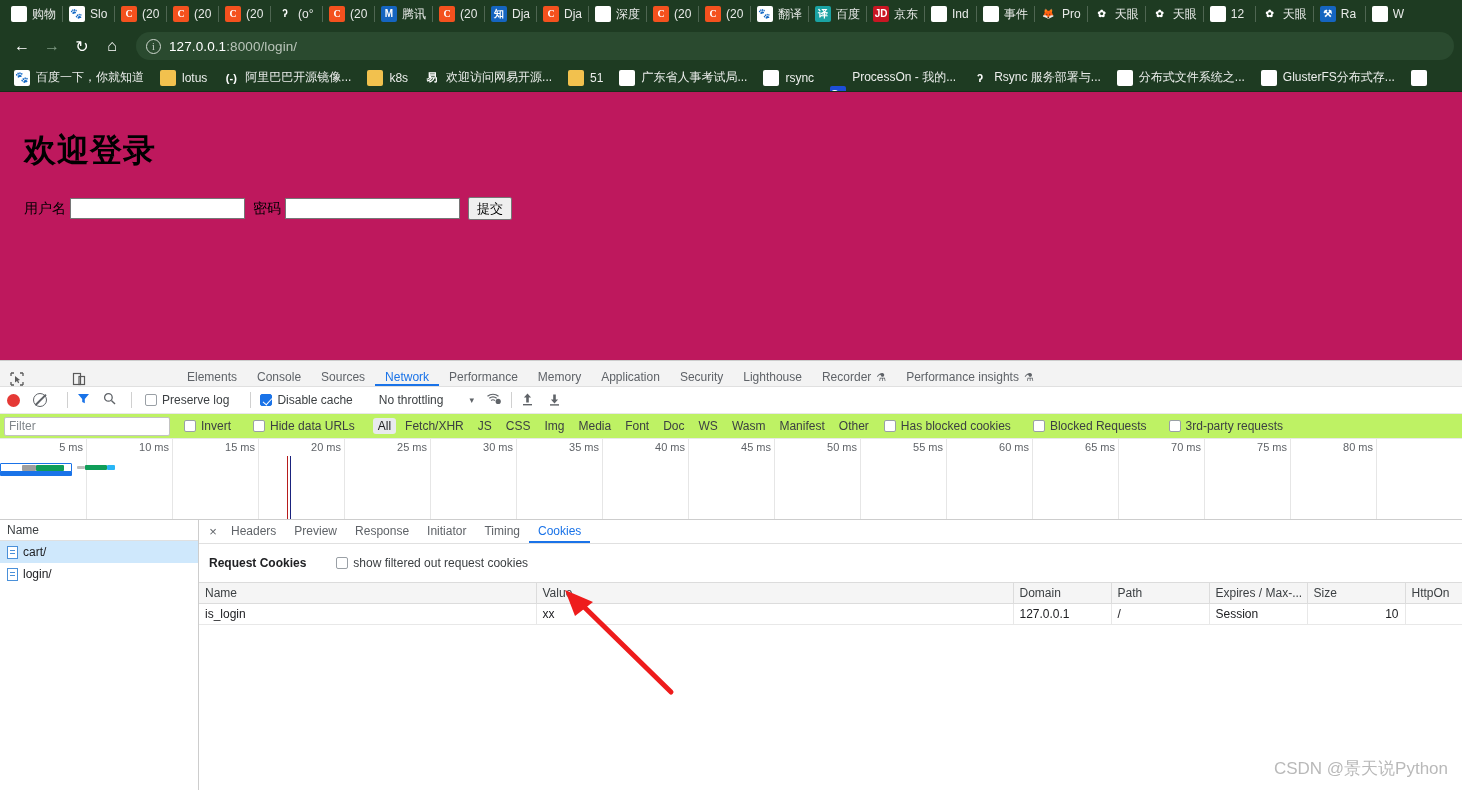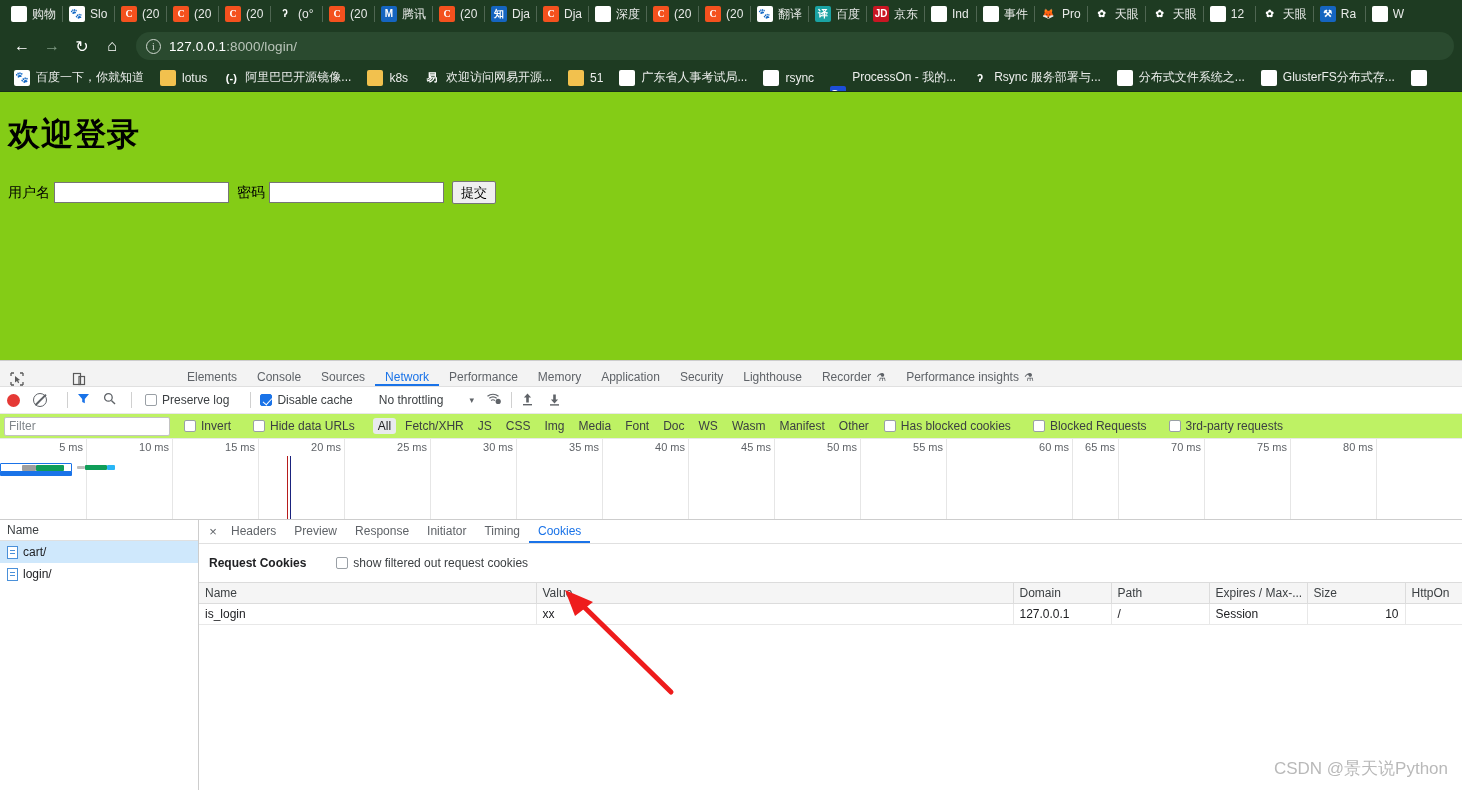--- a/index.html
+++ b/index.html
@@ -138,23 +138,23 @@
     overflow: hidden;
   }
   .bm .bmlabel { font-size: 12px; color: #eceeec; }
   .ic-folder { background: #f2c14e; border-radius: 2px; }
   .ic-on { background: #1d4ed8; color:#fff; font-size:9px;margin-top:32px; }
   .ic-ali { background: transparent; color: #ff6a00; font-size: 12px; }
   .ic-netease { background: transparent; color: #c8272c; font-size: 12px; }
 
   
   .page {
-    background: #84cc16;
+    background: #be185d;
     height: 268px;
-    padding: 0;
+    padding: 16px;
     position: relative;
   }
   .page h1 {
     margin: 0;
     padding: 21px 0 0 8px;
     font-size: 32px;
     font-weight: bold;
     color: #000;
     font-family: "DejaVu Sans", sans-serif;
     letter-spacing: 1px;
@@ -832,21 +832,21 @@
         </div>
         <div class="ov-tick" style="left: 774px;">
           <span>45 ms</span>
         </div>
         <div class="ov-tick" style="left: 860px;">
           <span>50 ms</span>
         </div>
         <div class="ov-tick" style="left: 946px;">
           <span>55 ms</span>
         </div>
-        <div class="ov-tick" style="left: 1072px;">
+        <div class="ov-tick" style="left: 1032px;">
           <span>60 ms</span>
         </div>
         <div class="ov-tick" style="left: 1118px;">
           <span>65 ms</span>
         </div>
         <div class="ov-tick" style="left: 1204px;">
           <span>70 ms</span>
         </div>
         <div class="ov-tick" style="left: 1290px;">
           <span>75 ms</span>

